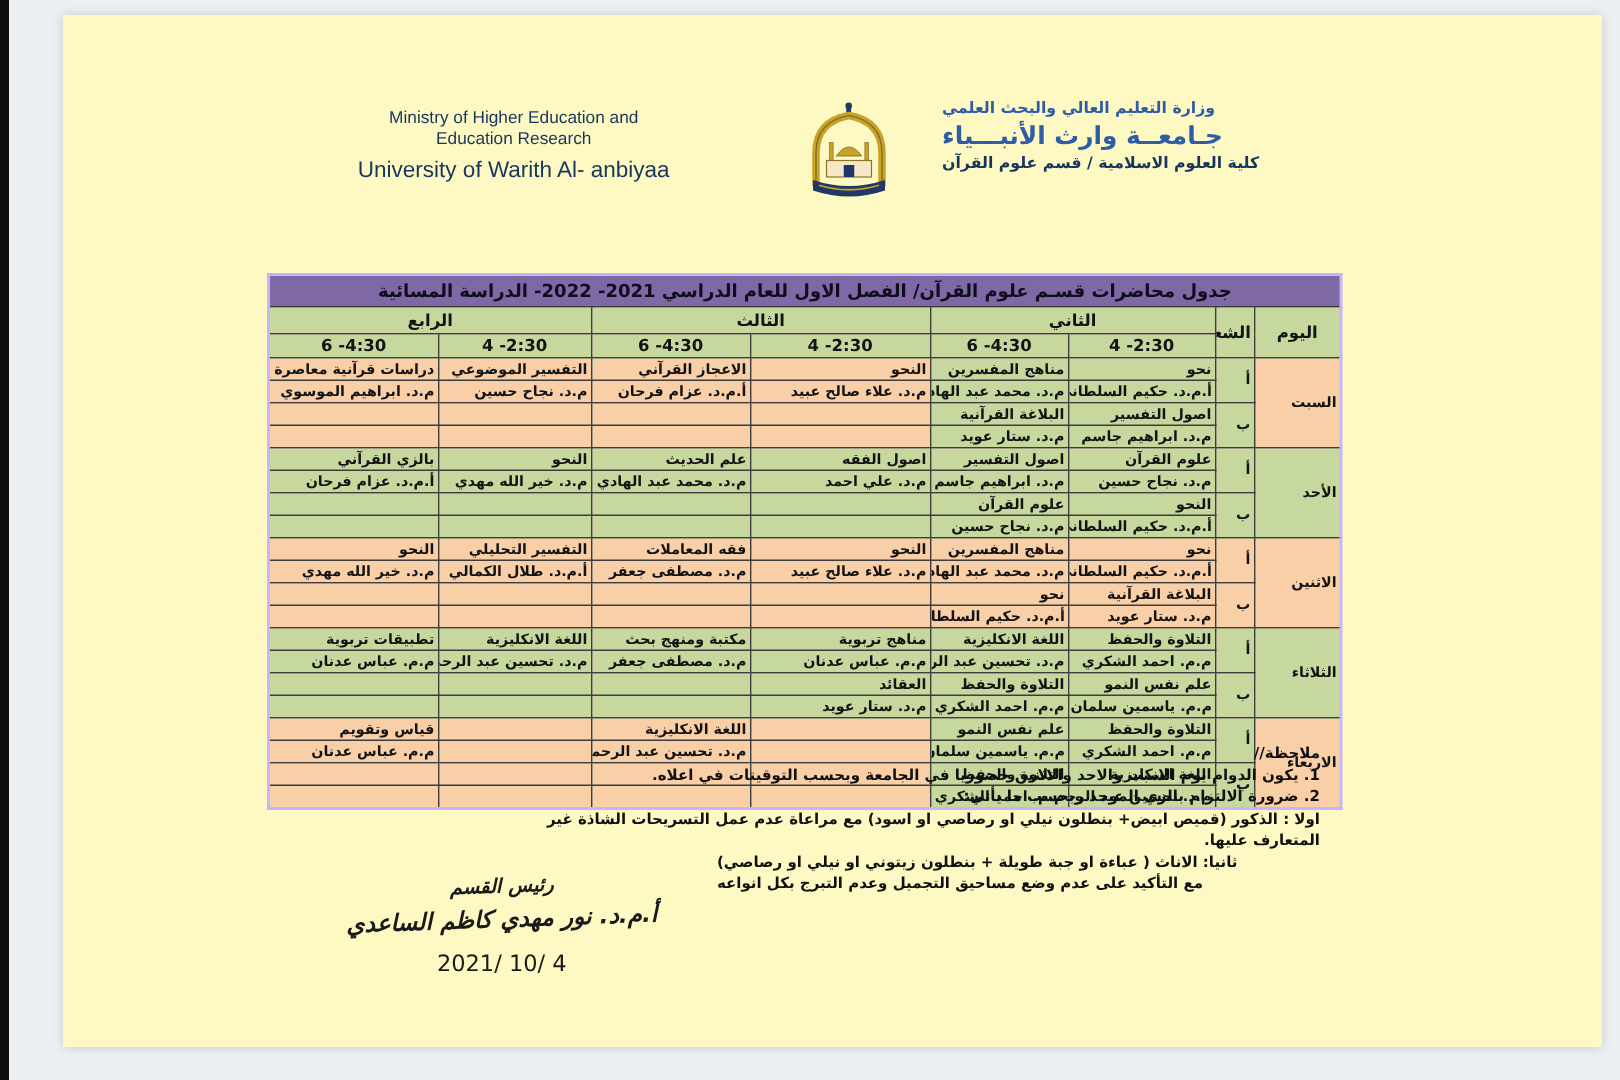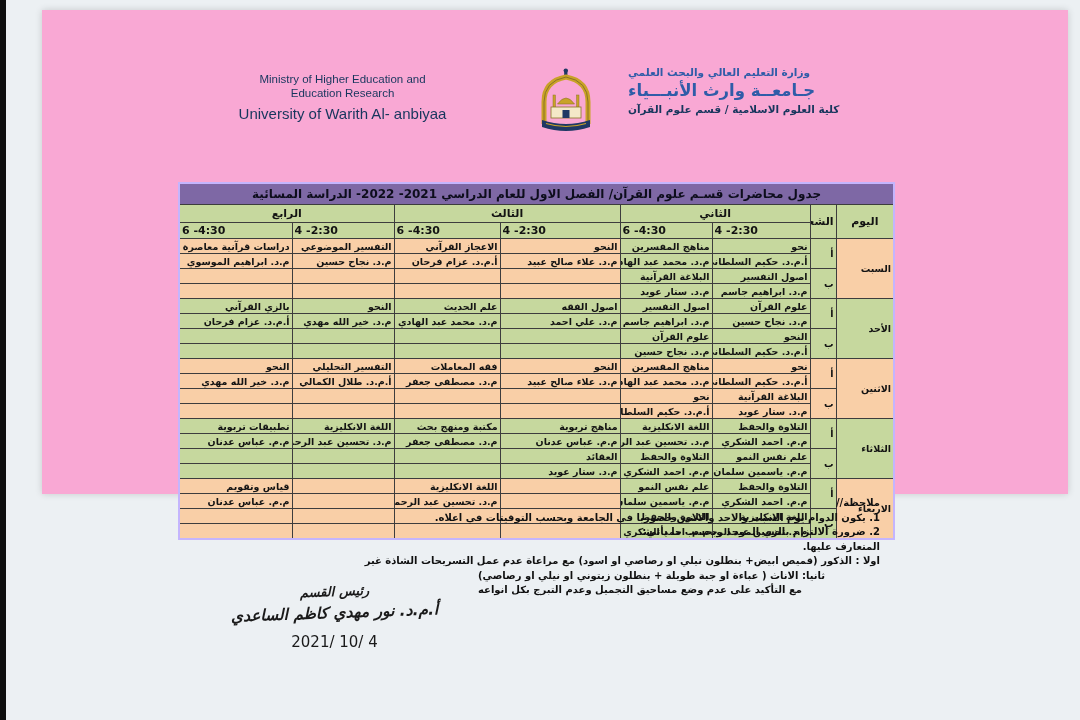--- a/index.html
+++ b/index.html
@@ -1,19 +1,19 @@
 <!DOCTYPE html>
 <html lang="ar"><head>
 <meta charset="utf-8">
 <style>
   html,body{margin:0;padding:0;}
   body{width:1080px;height:720px;overflow:hidden;background:#ecf0f3;font-family:"DejaVu Sans",sans-serif;}
   .screen{position:relative;width:1080px;height:720px;background:#ecf0f3;}
   .edge-strip{position:absolute;left:0;top:0;width:6px;height:720px;background:#0e0e0e;}
-  .page{position:absolute;left:42px;top:10px;width:1026px;height:484px;background:#f9a8d4;box-shadow:0 0 7px rgba(0,0,0,.16);}
+  .page{position:absolute;left:42px;top:10px;width:1026px;height:688px;background:#fef9c3;box-shadow:0 0 7px rgba(0,0,0,.16);}
 
   
   .hdr-en{position:absolute;left:148px;top:62px;width:305px;text-align:center;color:#17365D;
           font-family:"Liberation Sans",sans-serif;}
   .hdr-en .l-small{font-size:11.5px;line-height:14px;}
   .hdr-en .l-big{font-size:15px;line-height:19px;margin-top:4px;}
   .logo{position:absolute;left:492px;top:58px;width:64px;height:72px;}
   .hdr-ar{position:absolute;right:150px;top:55px;width:290px;text-align:left;direction:rtl;}
   .hdr-ar .a1{font-size:10.5px;font-weight:bold;color:#2F5CA8;line-height:15px;}
   .hdr-ar .a2{font-size:16.5px;font-weight:bold;color:#2F5CA8;line-height:22px;}
@@ -21,21 +21,21 @@
 
   
   table.schedule{position:absolute;left:136px;top:133px;width:716px;border-collapse:collapse;
                  table-layout:fixed;direction:rtl;border:2px solid #c4b5fd;margin-top:39px;}
   .schedule th,.schedule td{border:1px solid #3d3d3d;font-weight:bold;color:#131313;
                             padding:0 2px;overflow:hidden;white-space:nowrap;}
   .schedule .title-cell{background:#7E68A5;font-size:12px;height:20px;text-align:center;color:#0d0d1c;}
   .g{background:#C6D89E;}
   .p{background:#F9CFA7;}
   .hdr-stage th{height:17px;font-size:11px;text-align:center;}
-  .hdr-time th{height:15px;font-size:11px;text-align:left;}
+  .hdr-time th{height:15px;font-size:11px;text-align:center;}
   .sec-h{font-size:9px;}
   tr.sub td,tr.tea td{height:14px;font-size:9.5px;text-align:right;}
   td.day{font-size:10.5px;text-align:center;}
   td.sec{font-size:11px;text-align:center;}
 
   
   .notes{position:absolute;left:136px;top:486px;width:702px;direction:rtl;text-align:right;
          color:#101010;font-weight:bold;font-size:10px;line-height:14.5px;}
   .notes .indent1{padding-right:55px;}
   .notes .indent2{padding-right:78px;}
@@ -287,22 +287,22 @@
             <td class="p"></td>
             <td class="p"></td>
           </tr>
         </tbody>
     </table>
 
     <div class="notes">
       <div>ملاحظة//</div>
       <div>1. يكون الدوام يوم السبت والاحد والاثنين حضوريا في الجامعة وبحسب التوقيتات في اعلاه.</div>
       <div>2. ضرورة الالتزام بالزي الموحد وبحسب ما يأتي:</div>
+      <div>اولا : الذكور (قميص ابيض+ بنطلون نيلي او رصاصي او اسود) مع مراعاة عدم عمل التسريحات الشاذة غير</div>
       <div>المتعارف عليها.</div>
-      <div>اولا : الذكور (قميص ابيض+ بنطلون نيلي او رصاصي او اسود) مع مراعاة عدم عمل التسريحات الشاذة غير</div>
       <div class="indent1">ثانيا: الاناث ( عباءة او جبة طويلة + بنطلون زيتوني او نيلي او رصاصي)</div>
       <div class="indent2">مع التأكيد على عدم وضع مساحيق التجميل وعدم التبرج بكل انواعه</div>
     </div>
 
     <div class="sig">
       <div class="role">رئيس القسم</div>
       <div class="name">أ.م.د. نور مهدي كاظم الساعدي</div>
       <div class="date">2021/ 10/ 4</div>
     </div>
 

